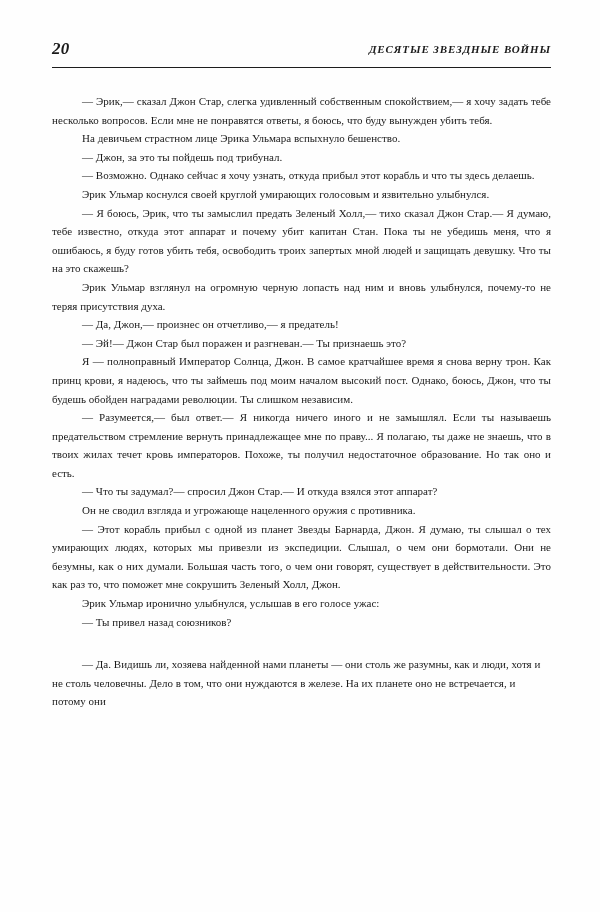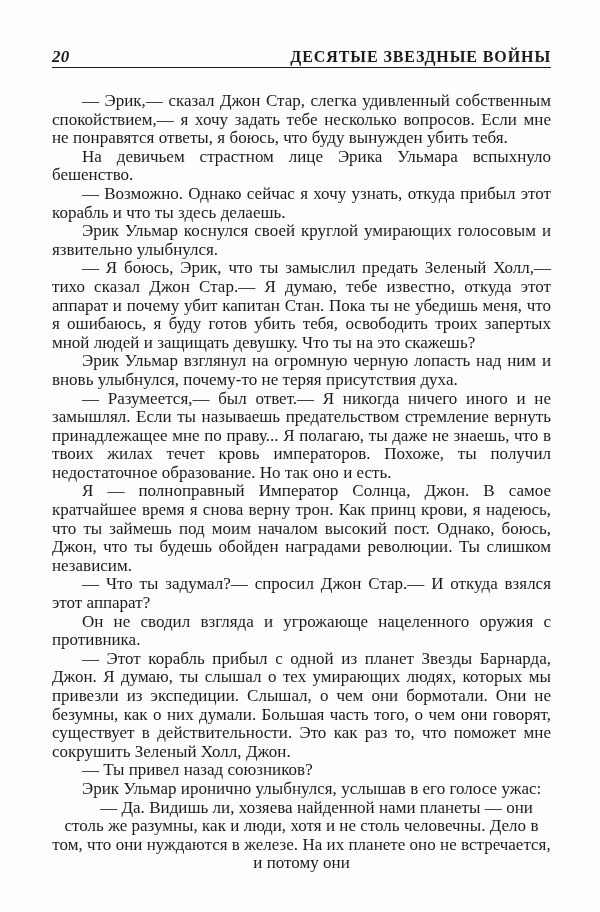--- a/index.html
+++ b/index.html
@@ -28,33 +28,33 @@
   }
 
   
   .running-head {
     position: absolute;
     left: 52px;
     top: 40px;
     width: 499px;
     height: 26px;
     display: flex;
-    align-items: flex-end;
     justify-content: space-between;
   }
   .folio {
     font-style: italic;
     font-weight: bold;
     font-size: 17px;
     line-height: 18px;
     letter-spacing: 0.2px;
   }
   .head-title {
+    font-style: italic;
     font-weight: bold;
-    font-size: 16px;
+    font-size: 11px;
     line-height: 18px;
     letter-spacing: 0.9px;
     white-space: nowrap;
   }
   .head-rule {
     position: absolute;
     left: 52px;
     top: 67px;
     width: 499px;
     height: 0;
@@ -63,53 +63,57 @@
 
   
   .textblock {
     position: absolute;
     left: 52px;
     top: 92px;
     width: 499px;
   }
   .para {
     margin: 0;
-    font-size: 17px;
+    font-size: 11px;
     line-height: 18.6px;
     text-align: justify;
     text-justify: inter-word;
     text-indent: 30px;
     hyphens: manual;
     word-spacing: 0.1px;
   }
   .para.last {
-    text-align: center;
+    text-align: left;
+    margin-top: 24px;
   }
 </style>
 </head>
 <body>
 
 <div class="page">
 
   <div class="running-head">
     <span class="folio">20</span>
     <span class="head-title">ДЕСЯТЫЕ ЗВЕЗДНЫЕ ВОЙНЫ</span>
   </div>
   <div class="head-rule"></div>
 
   <div class="textblock">
     <p class="para">— Эрик,— сказал Джон Стар, слегка удивленный собственным спокойствием,— я хочу задать тебе несколько вопросов. Если мне не понравятся ответы, я боюсь, что буду вынужден убить тебя.</p>
     <p class="para">На девичьем страстном лице Эрика Ульмара вспыхнуло бешенство.</p>
+    <p class="para">— Джон, за это ты пойдешь под трибунал.</p>
     <p class="para">— Возможно. Однако сейчас я хочу узнать, откуда прибыл этот корабль и что ты здесь делаешь.</p>
     <p class="para">Эрик Ульмар коснулся своей круглой умирающих голосовым и язвительно улыбнулся.</p>
     <p class="para">— Я боюсь, Эрик, что ты замыслил предать Зеленый Холл,— тихо сказал Джон Стар.— Я думаю, тебе известно, откуда этот аппарат и почему убит капитан Стан. Пока ты не убедишь меня, что я ошибаюсь, я буду готов убить тебя, освободить троих запертых мной людей и защищать девушку. Что ты на это скажешь?</p>
     <p class="para">Эрик Ульмар взглянул на огромную черную лопасть над ним и вновь улыбнулся, почему-то не теряя присутствия духа.</p>
+    <p class="para">— Да, Джон,— произнес он отчетливо,— я предатель!</p>
+    <p class="para">— Эй!— Джон Стар был поражен и разгневан.— Ты признаешь это?</p>
+    <p class="para">Я — полноправный Император Солнца, Джон. В самое кратчайшее время я снова верну трон. Как принц крови, я надеюсь, что ты займешь под моим началом высокий пост. Однако, боюсь, Джон, что ты будешь обойден наградами революции. Ты слишком независим.</p>
     <p class="para">— Разумеется,— был ответ.— Я никогда ничего иного и не замышлял. Если ты называешь предательством стремление вернуть принадлежащее мне по праву... Я полагаю, ты даже не знаешь, что в твоих жилах течет кровь императоров. Похоже, ты получил недостаточное образование. Но так оно и есть.</p>
-    <p class="para">Я — полноправный Император Солнца, Джон. В самое кратчайшее время я снова верну трон. Как принц крови, я надеюсь, что ты займешь под моим началом высокий пост. Однако, боюсь, Джон, что ты будешь обойден наградами революции. Ты слишком независим.</p>
     <p class="para">— Что ты задумал?— спросил Джон Стар.— И откуда взялся этот аппарат?</p>
     <p class="para">Он не сводил взгляда и угрожающе нацеленного оружия с противника.</p>
     <p class="para">— Этот корабль прибыл с одной из планет Звезды Барнарда, Джон. Я думаю, ты слышал о тех умирающих людях, которых мы привезли из экспедиции. Слышал, о чем они бормотали. Они не безумны, как о них думали. Большая часть того, о чем они говорят, существует в действительности. Это как раз то, что поможет мне сокрушить Зеленый Холл, Джон.</p>
+    <p class="para">Эрик Ульмар иронично улыбнулся, услышав в его голосе ужас:</p>
     <p class="para">— Ты привел назад союзников?</p>
-    <p class="para">Эрик Ульмар иронично улыбнулся, услышав в его голосе ужас:</p>
     <p class="para last">— Да. Видишь ли, хозяева найденной нами планеты — они столь же разумны, как и люди, хотя и не столь человечны. Дело в том, что они нуждаются в железе. На их планете оно не встречается, и потому они</p>
   </div>
 
 </div>
 
 </body></html>

